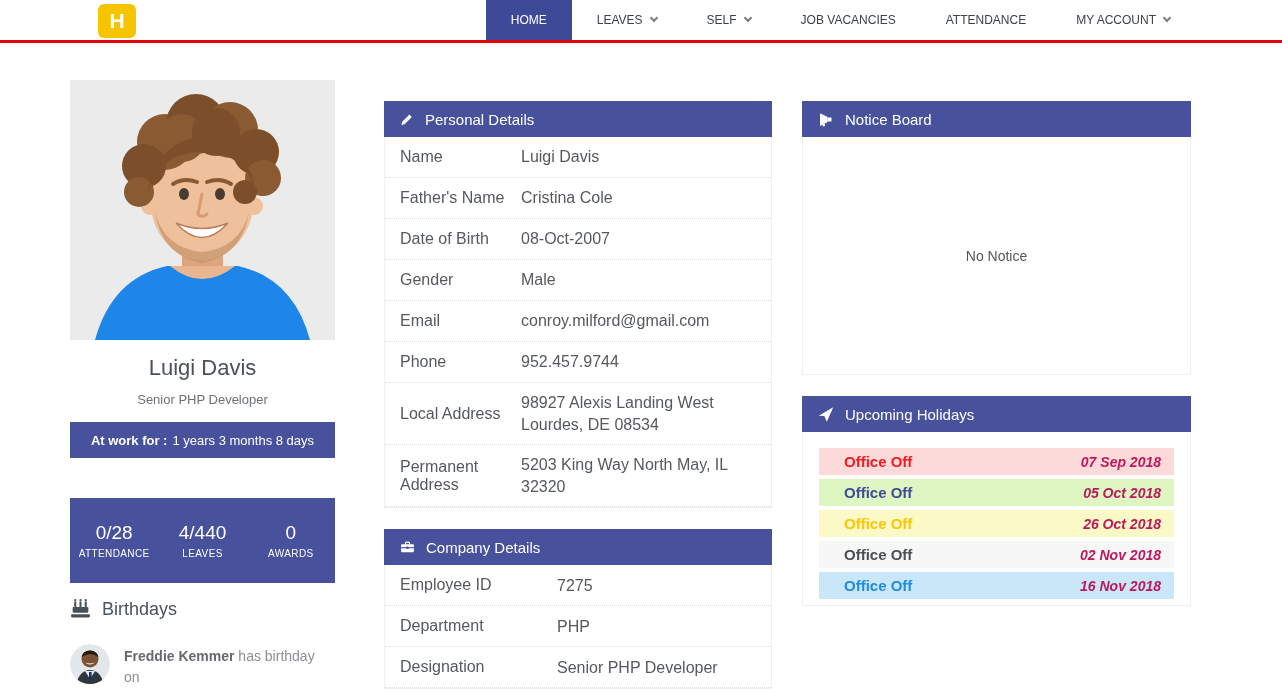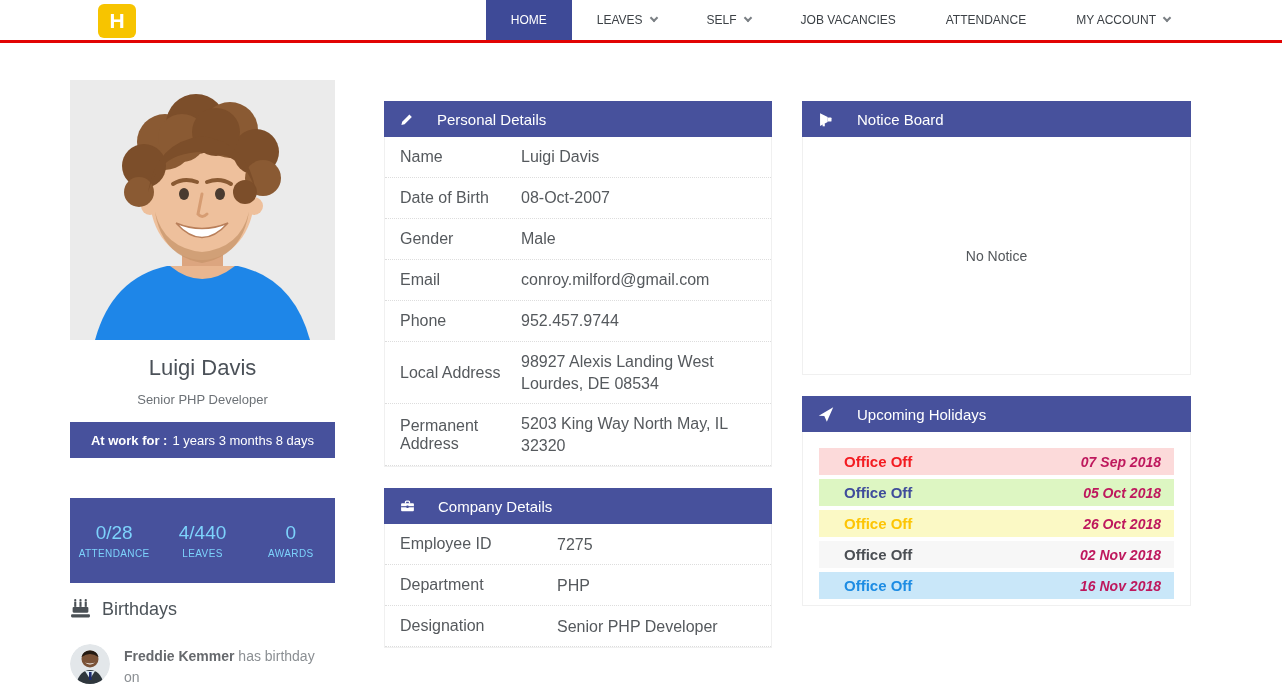--- a/index.html
+++ b/index.html
@@ -24,33 +24,33 @@
   .col-left { width:265px; margin-right:49px; }
   .col-mid  { width:388px; margin-right:30px; margin-top:21px; }
   .col-right{ width:389px; margin-top:21px; }
   
   .photo { width:265px; height:260px; display:block; }
   .profile-name { text-align:center; margin-top:15px; font-size:22px; font-weight:400; color:var(--head); }
   .profile-role { text-align:center; margin-top:11px; font-size:13px; color:#6c7176; }
   .atwork { margin-top:15px; height:36px; background:var(--accent); color:#fff; font-size:13px;
     display:flex; align-items:center; justify-content:center; }
   .atwork b { margin-right:5px; }
-  .stats { margin-top:40px; height:85px; background:var(--accent); color:#7dd3fc;
+  .stats { margin-top:40px; height:85px; background:var(--accent); color:#ffffff;
     display:flex; align-items:center; }
   .stat { flex:1; text-align:center; }
   .stat-value { font-size:19px; }
   .stat-label { font-size:10px; letter-spacing:.4px; margin-top:4px; }
   .bd-title { margin-top:16px; display:flex; align-items:center; gap:11px; font-size:18px; color:#4c5359; }
   .bd-item { margin-top:24px; display:flex; gap:14px; }
   .bd-avatar { width:40px; height:40px; border-radius:50%; flex-shrink:0; display:block; }
   .bd-text { font-size:14px; color:#8b8f93; line-height:1.5; padding-top:2px; max-width:200px; }
   .bd-text b { color:#66696d; }
   
   .panel-header { height:36px; background:var(--accent); color:#fff; display:flex; align-items:center;
-    gap:22px; padding:0 15px; font-size:15px; }
+    gap:10px; padding:0 15px; font-size:15px; }
   .panel-header svg { flex-shrink:0; }
   .panel-body { border:1px solid #f0f0f0; border-top:none; background:#fff; }
   .detail-row { display:flex; align-items:center; min-height:41px; padding:9px 15px;
     border-bottom:1px dotted #ddd; font-size:16px; color:var(--txt); }
   .detail-row:last-child { border-bottom:1px dotted #ddd; }
   .dr-label { flex-shrink:0; }
   .pd .dr-label { width:121px; }
   .cd .dr-label { width:157px; }
   .dr-value { flex:1; line-height:1.35; }
   .panel + .panel, .panel-gap { margin-top:21px; }
@@ -197,20 +197,24 @@
         </svg>
         <span>Personal Details</span>
       </div>
       <div class="panel-body pd">
 
           <div class="detail-row">
             <div class="dr-label">Name</div>
             <div class="dr-value">Luigi Davis</div>
           </div>
 
+          <div class="detail-row">
+            <div class="dr-label">Father's Name</div>
+            <div class="dr-value">Cristina Cole</div>
+          </div>
 
           <div class="detail-row">
             <div class="dr-label">Date of Birth</div>
             <div class="dr-value">08-Oct-2007</div>
           </div>
 
           <div class="detail-row">
             <div class="dr-label">Gender</div>
             <div class="dr-value">Male</div>
           </div>

